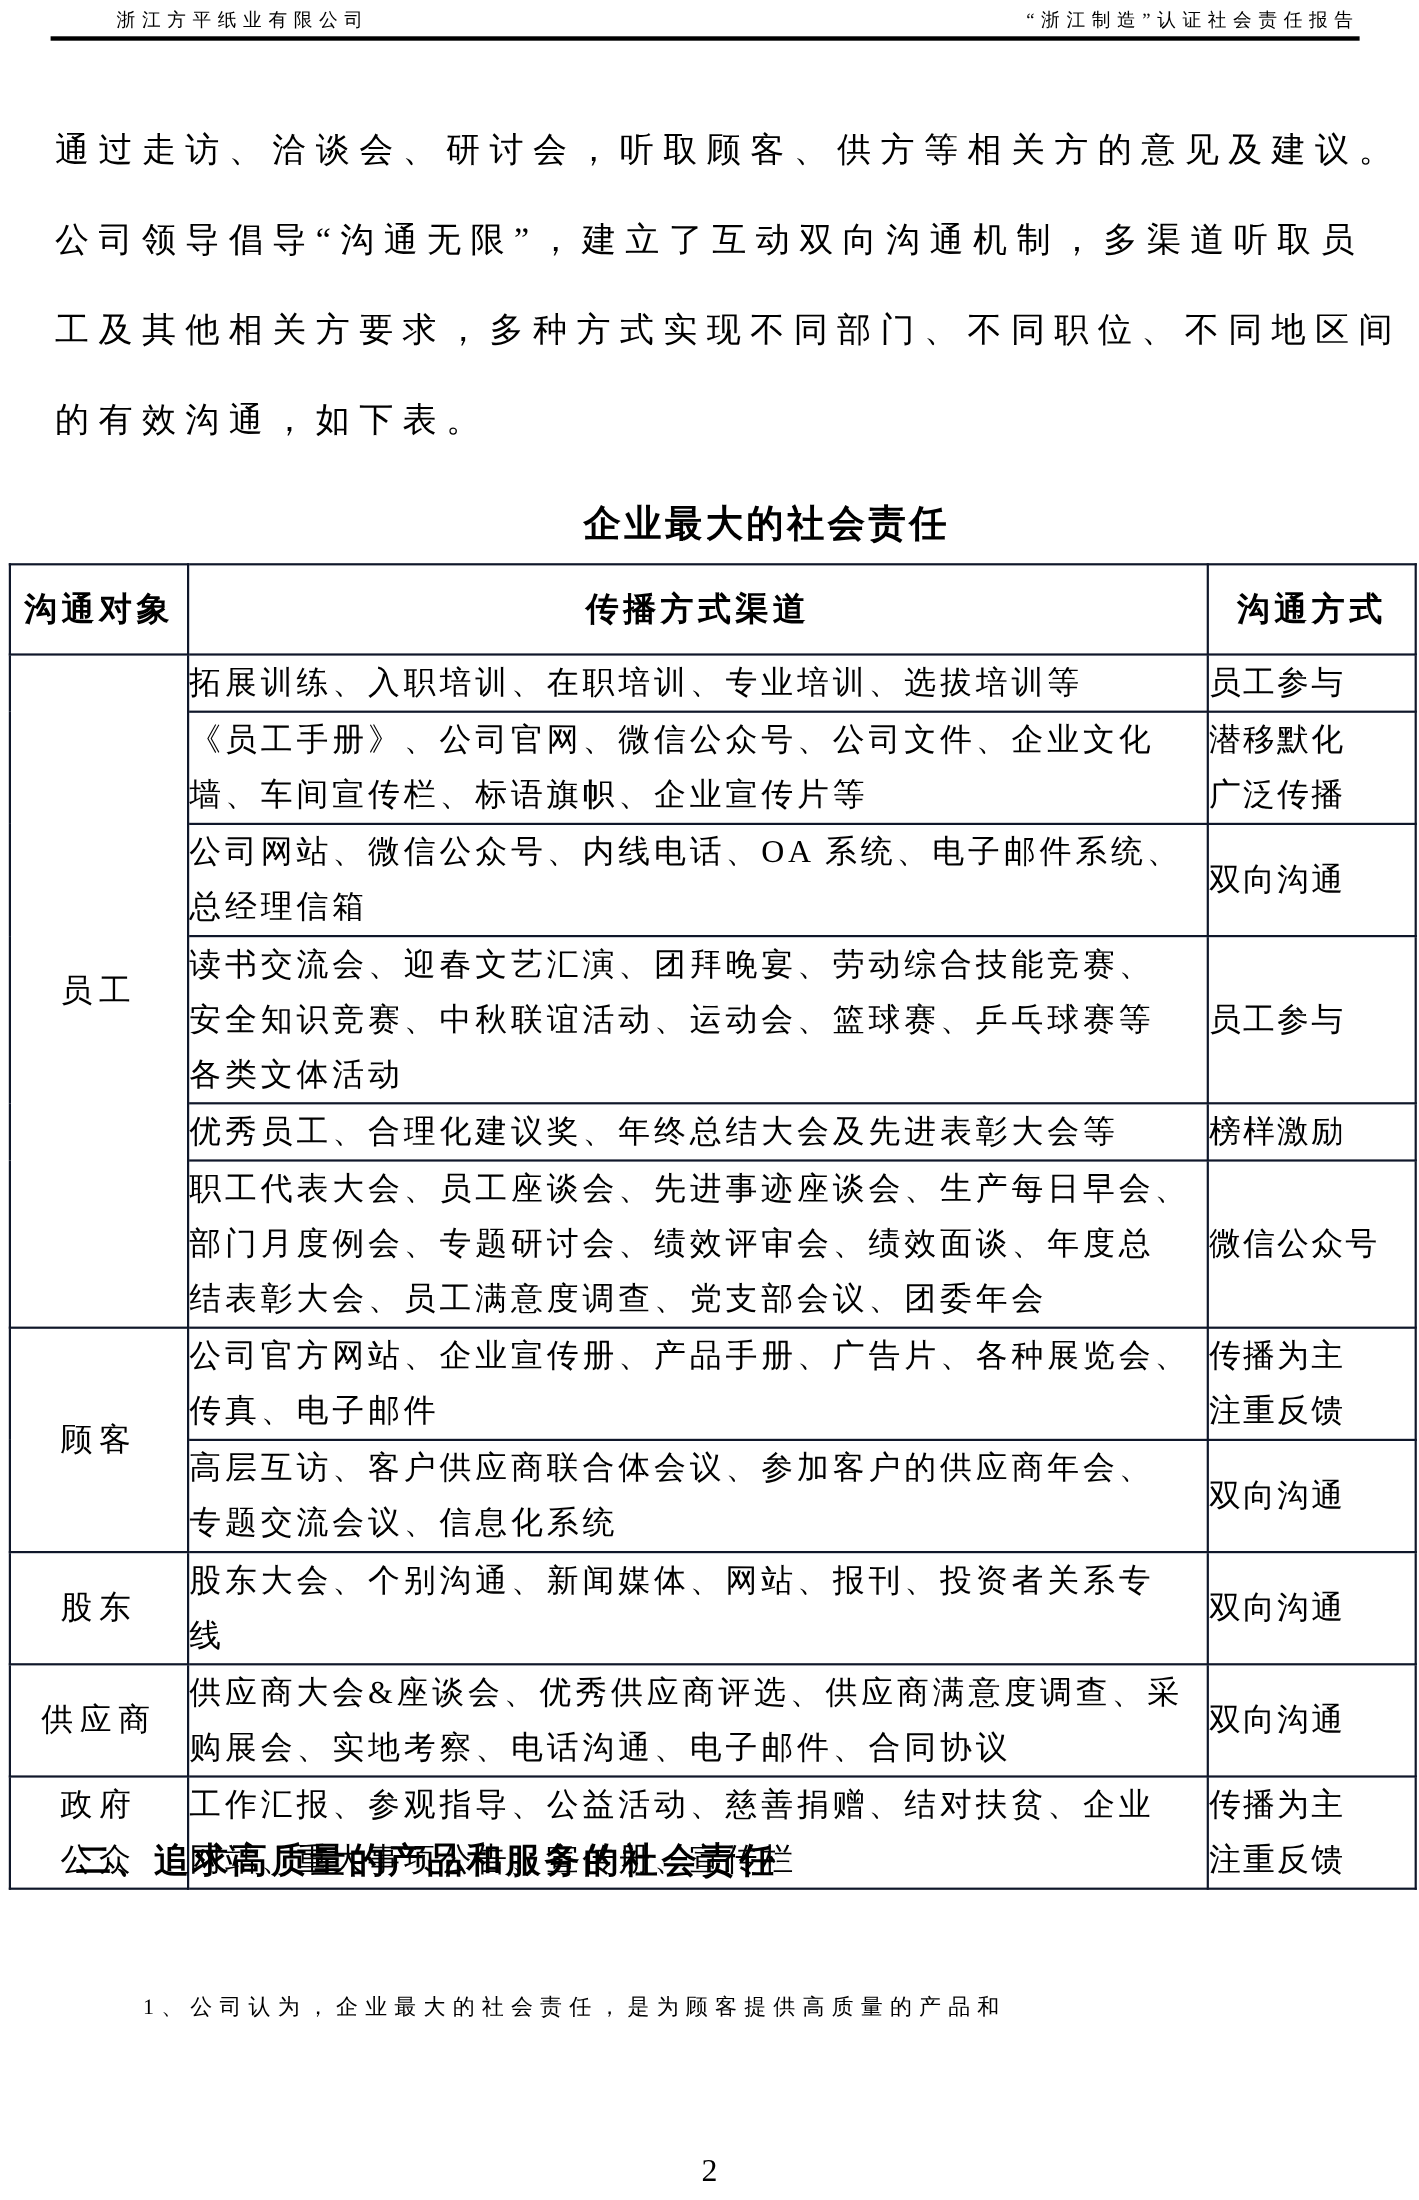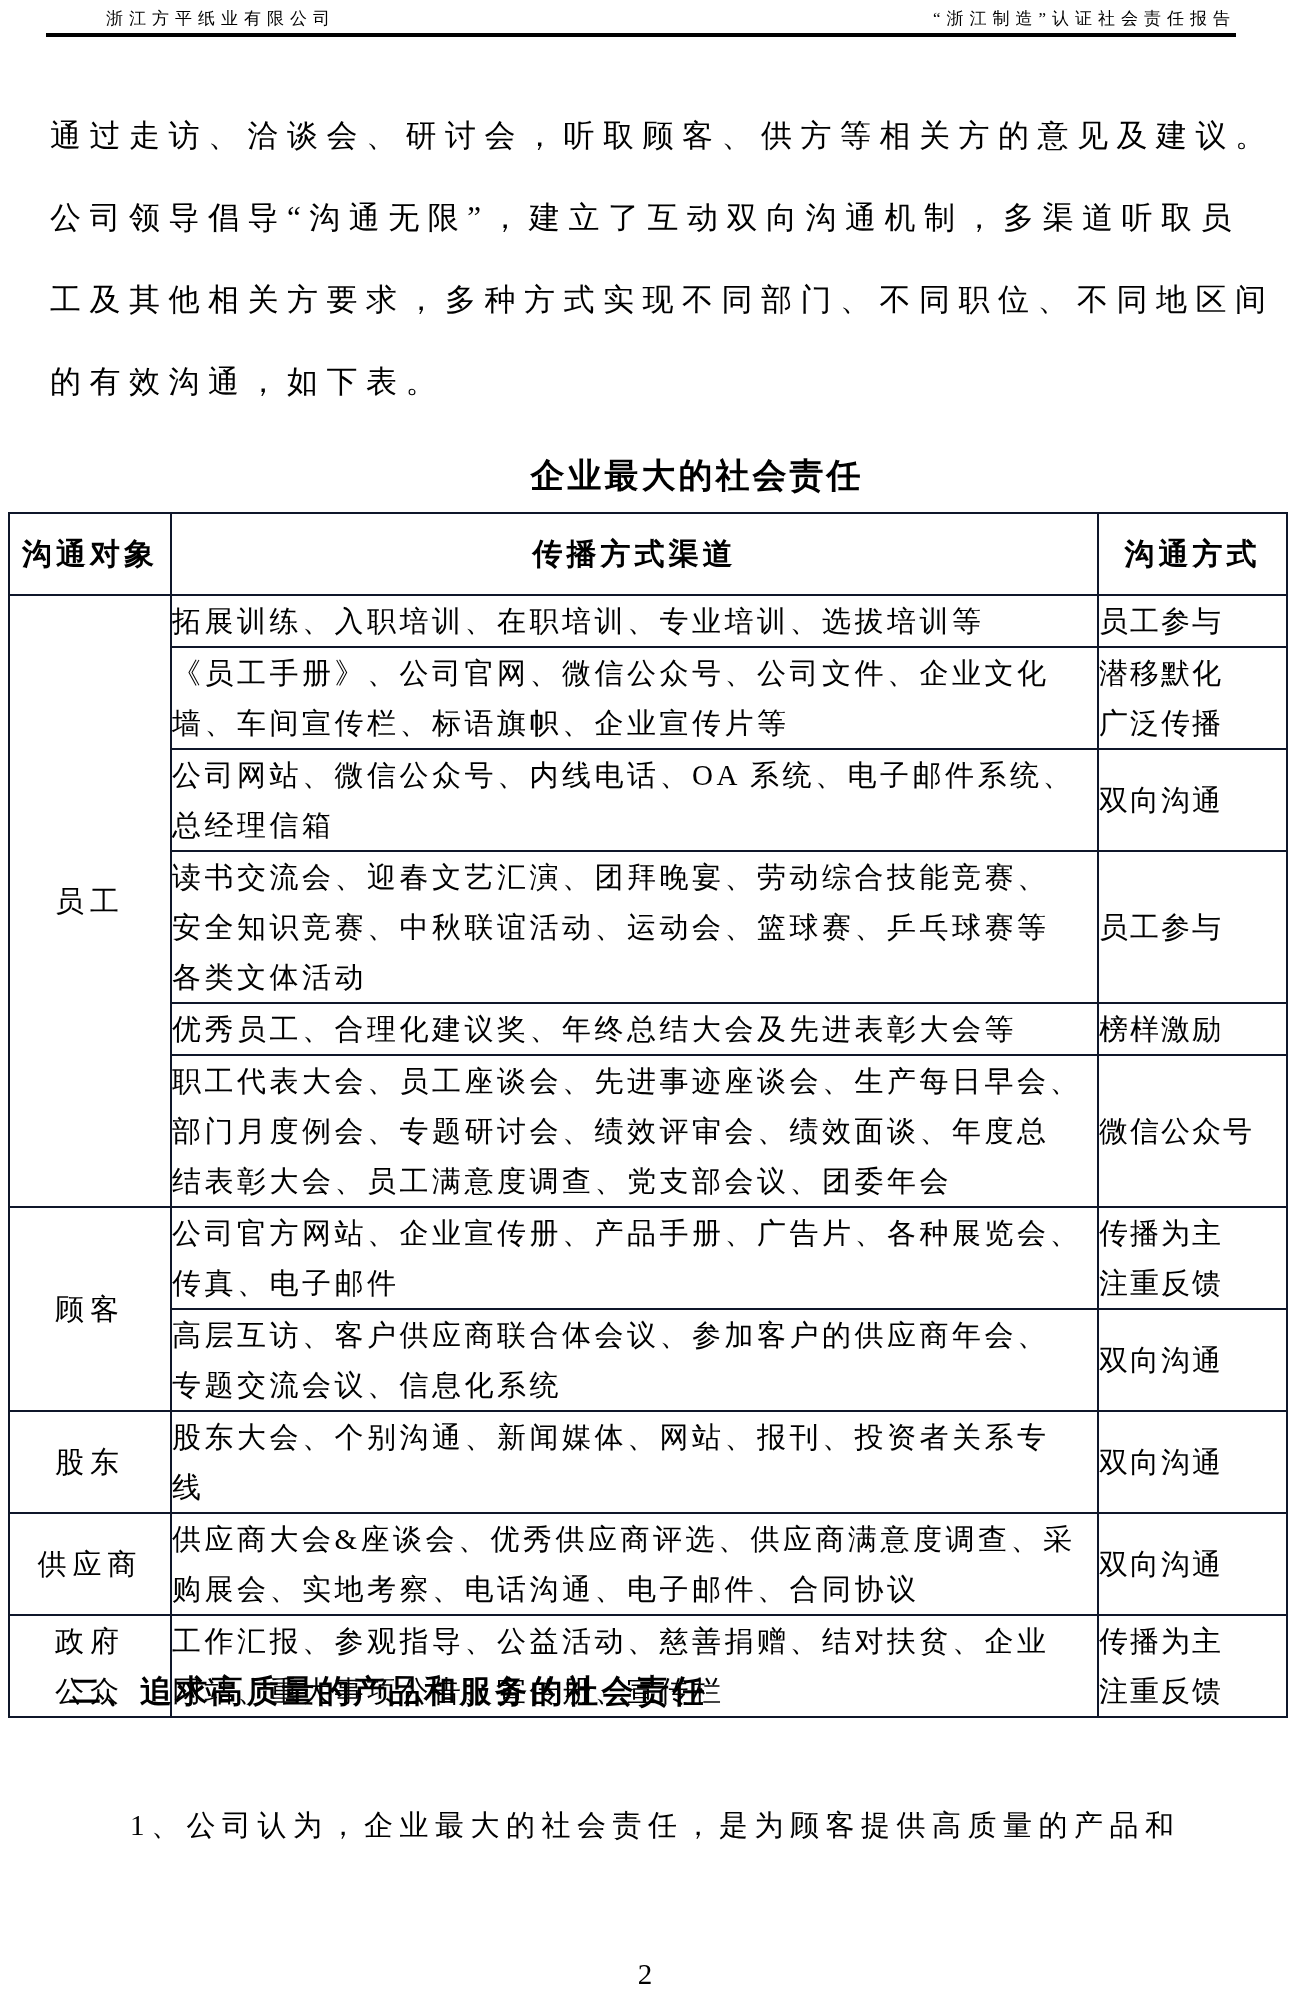--- a/index.html
+++ b/index.html
@@ -65,21 +65,21 @@
   tr.h1{height:50px;}
   tr.h2{height:100px;}
   tr.h3{height:150px;}
   
   .section-heading{
     position:absolute;top:1670px;left:50px;width:1210px;
     font-size:32px;font-weight:bold;letter-spacing:3.5px;line-height:42px;margin-left:19px;
   }
   .body-paragraph{
     position:absolute;top:1800px;left:50px;width:1210px;
-    font-size:29px;letter-spacing:6.5px;line-height:50px;
+    font-size:20px;letter-spacing:6.5px;line-height:50px;
     text-indent:80px;
   }
   .page-number{
     position:absolute;top:1958px;left:0;width:1290px;
     text-align:center;font-size:29px;
   }
 </style>
 </head>
 <body>
 

